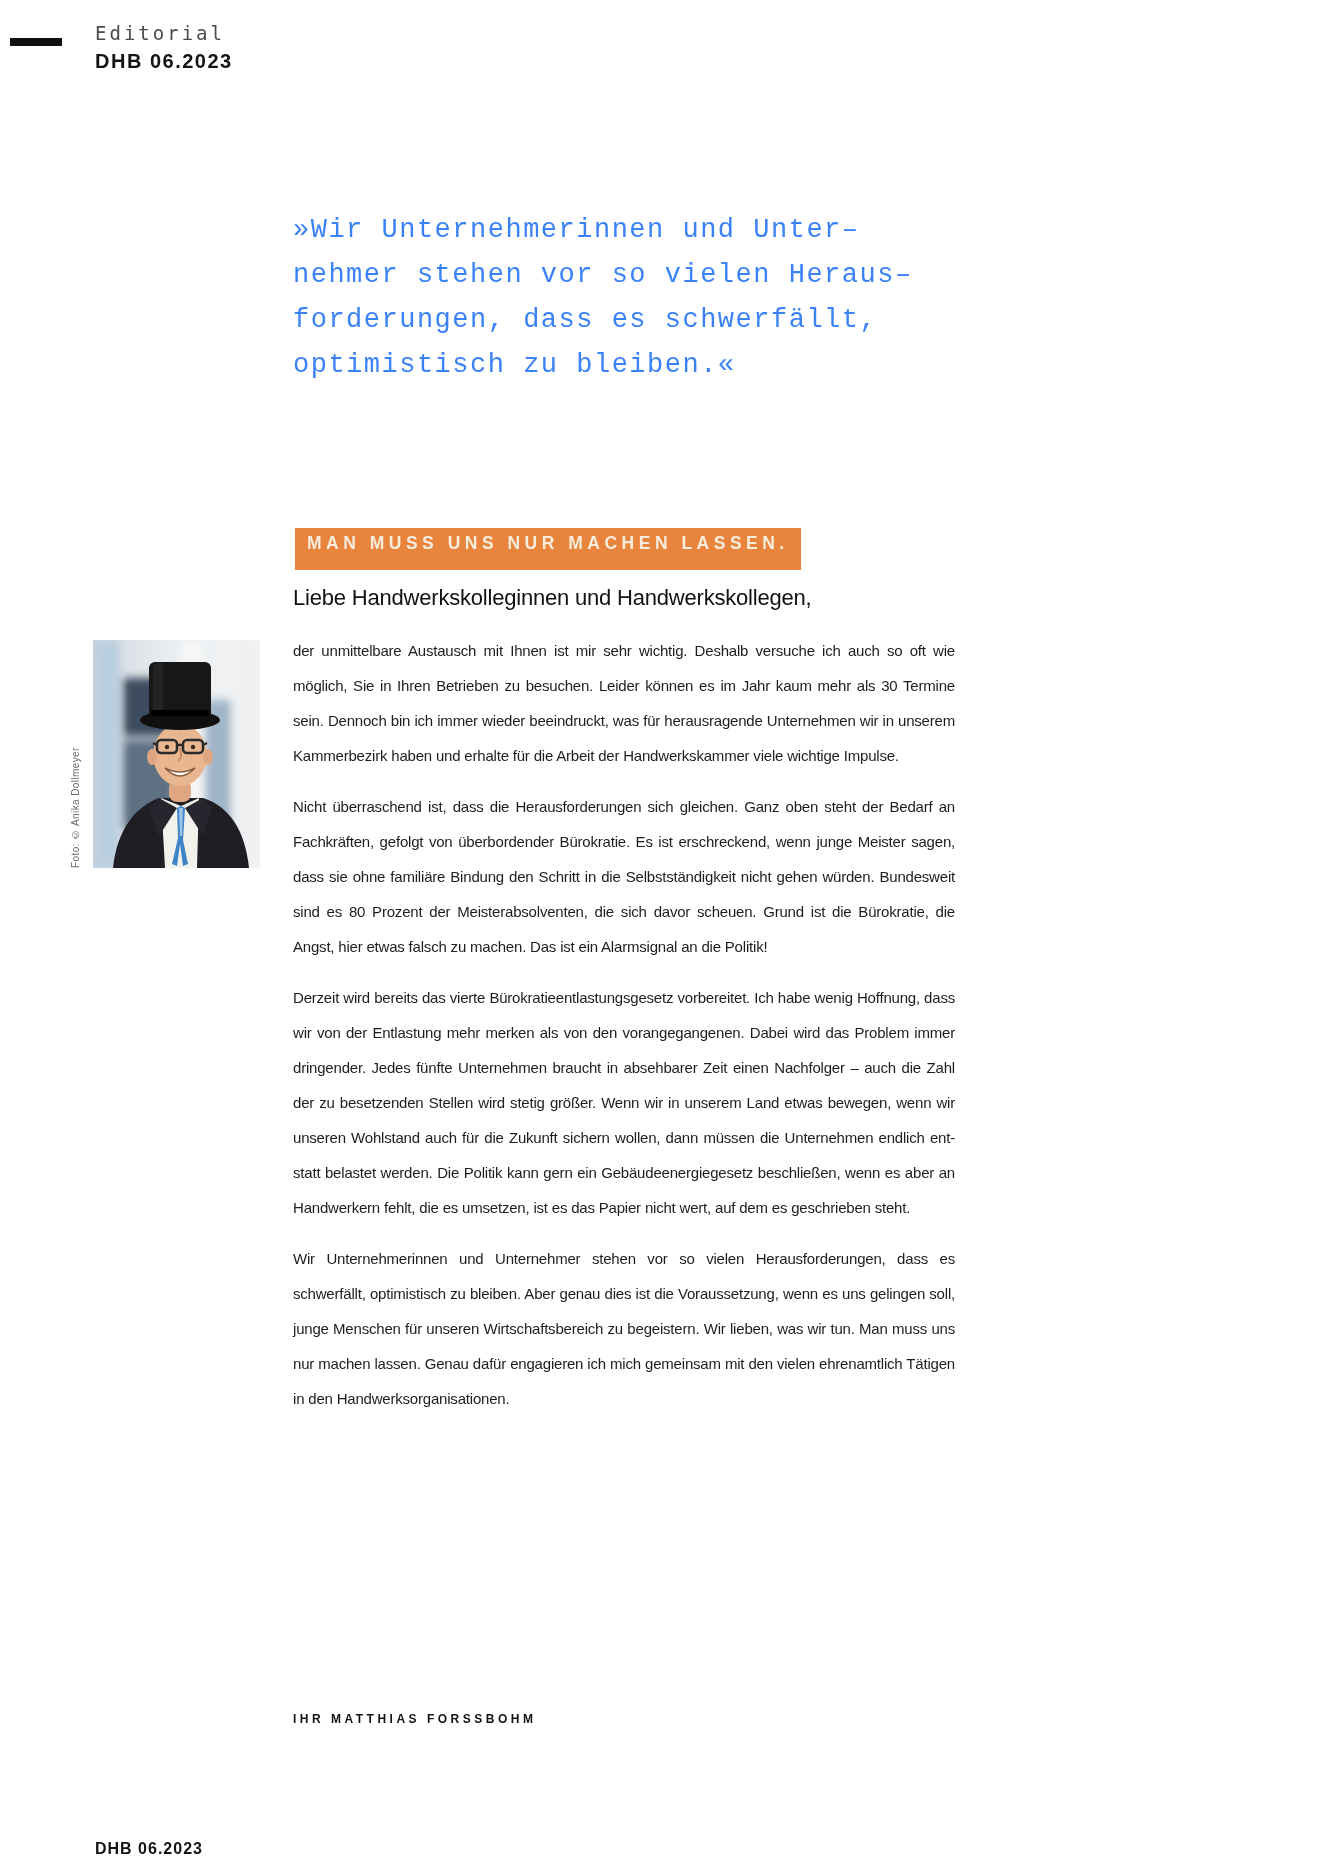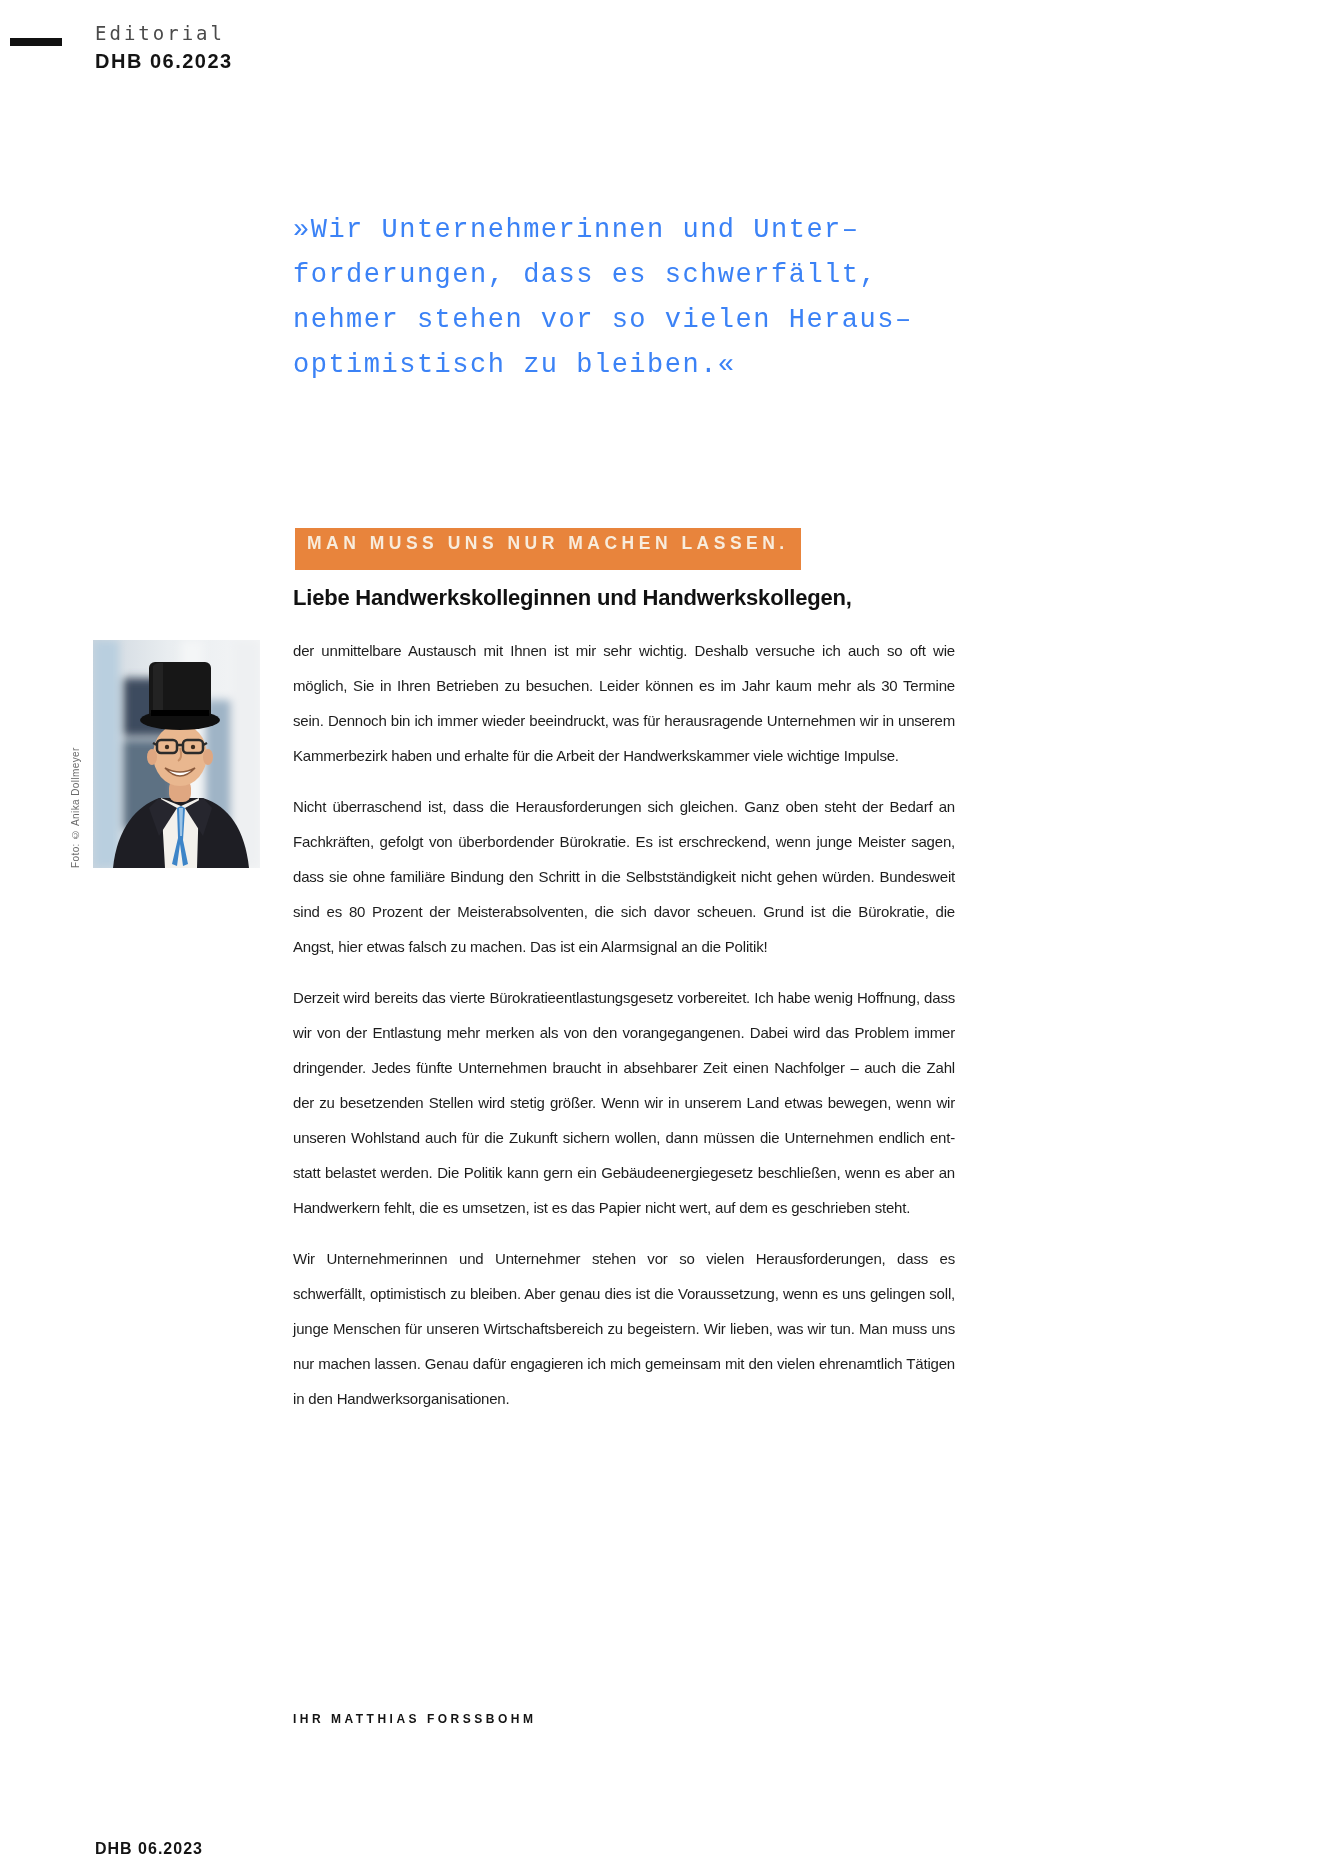--- a/index.html
+++ b/index.html
@@ -17,21 +17,21 @@
   .quote{position:absolute;left:293px;top:208px;width:700px;
          font-family:Liberation Mono, monospace;font-size:27px;line-height:45px;
          letter-spacing:1.5px;color:#3b82f6;font-weight:400;}
 
   
   .headline{position:absolute;left:295px;top:528px;display:inline-block;background:#e8843c;
             color:#f8ecdc;font-size:17.5px;font-weight:bold;letter-spacing:4.5px;
             padding:5px 12px 16px 12px;white-space:nowrap;}
 
   
-  .salutation{position:absolute;left:293px;top:585px;font-weight:bold;font-size:22px;
+  .salutation{position:absolute;left:293px;top:585px;font-weight:normal;font-size:22px;
               letter-spacing:-0.2px;color:#111111;}
 
   
   .photo{position:absolute;left:93px;top:640px;width:167px;height:228px;overflow:hidden;}
   .photo svg{display:block;}
   .credit{position:absolute;left:70px;top:736px;width:16px;height:132px;
           writing-mode:vertical-rl;transform:rotate(180deg);
           font-size:10px;letter-spacing:0.4px;color:#6a6a6a;white-space:nowrap;
           font-family:"Liberation Sans",sans-serif;}
 
@@ -59,22 +59,22 @@
 <body>
 
 <div class="page">
 
   <div class="hdr-rule"></div>
   <div class="hdr-section">Editorial</div>
   <div class="hdr-issue">DHB 06.2023</div>
 
   <div class="quote">
     <div>»Wir Unternehmerinnen und Unter–</div>
+    <div>nehmer stehen vor so vielen Heraus–</div>
     <div>forderungen, dass es schwerfällt,</div>
-    <div>nehmer stehen vor so vielen Heraus–</div>
     <div>optimistisch zu bleiben.«</div>
   </div>
 
   <div class="headline">MAN MUSS UNS NUR MACHEN LASSEN.</div>
 
   <div class="salutation">Liebe Handwerkskolleginnen und Handwerkskollegen,</div>
 
   <div class="photo">
     <svg width="167" height="228" viewBox="0 0 167 228" xmlns="http://www.w3.org/2000/svg">
       <defs>

